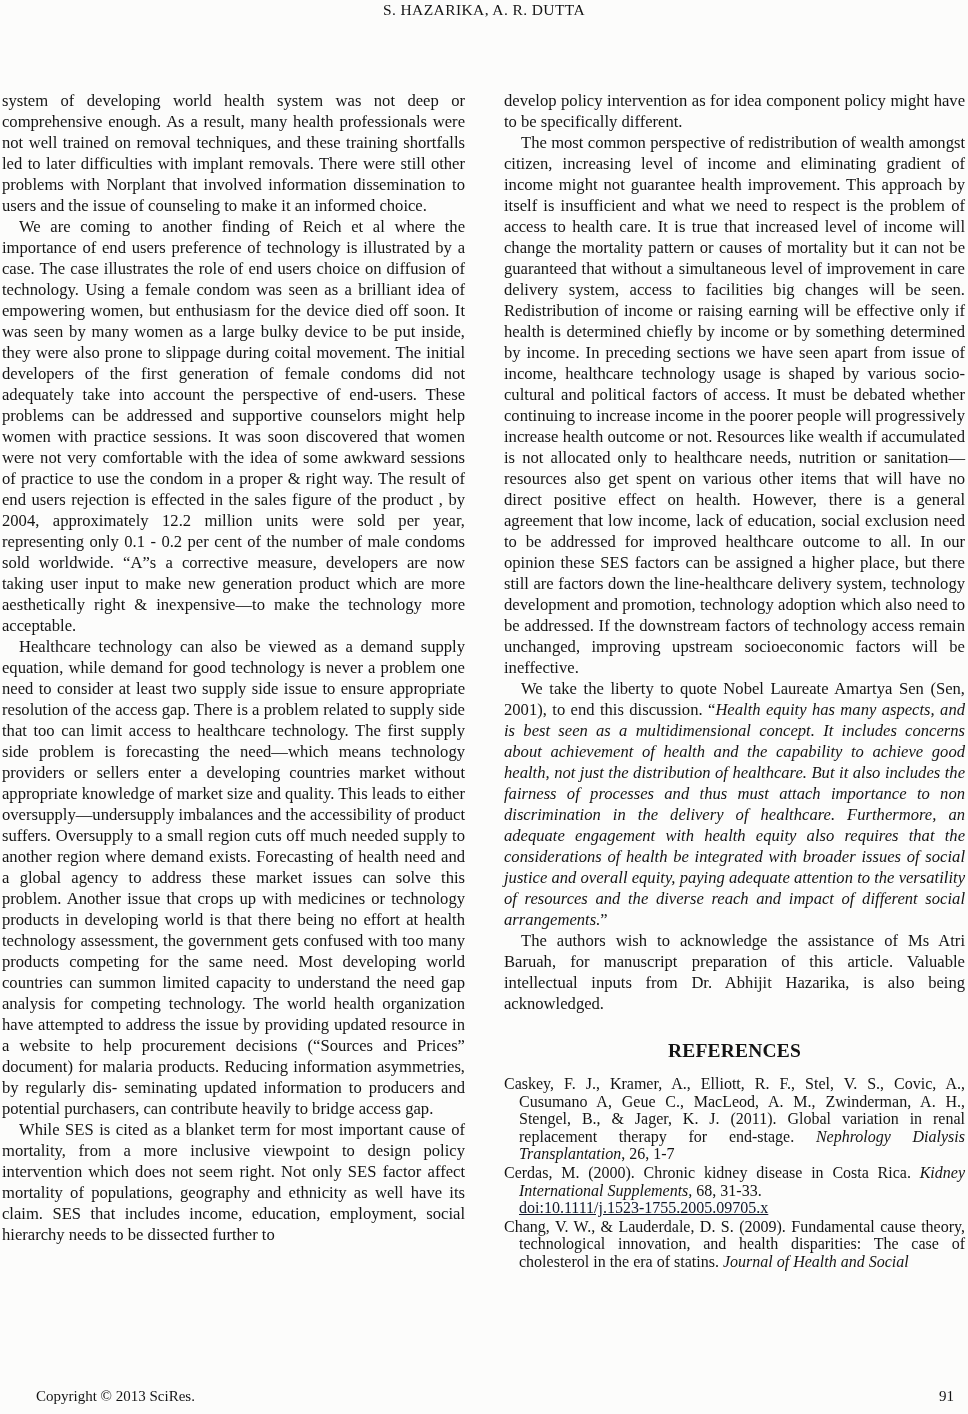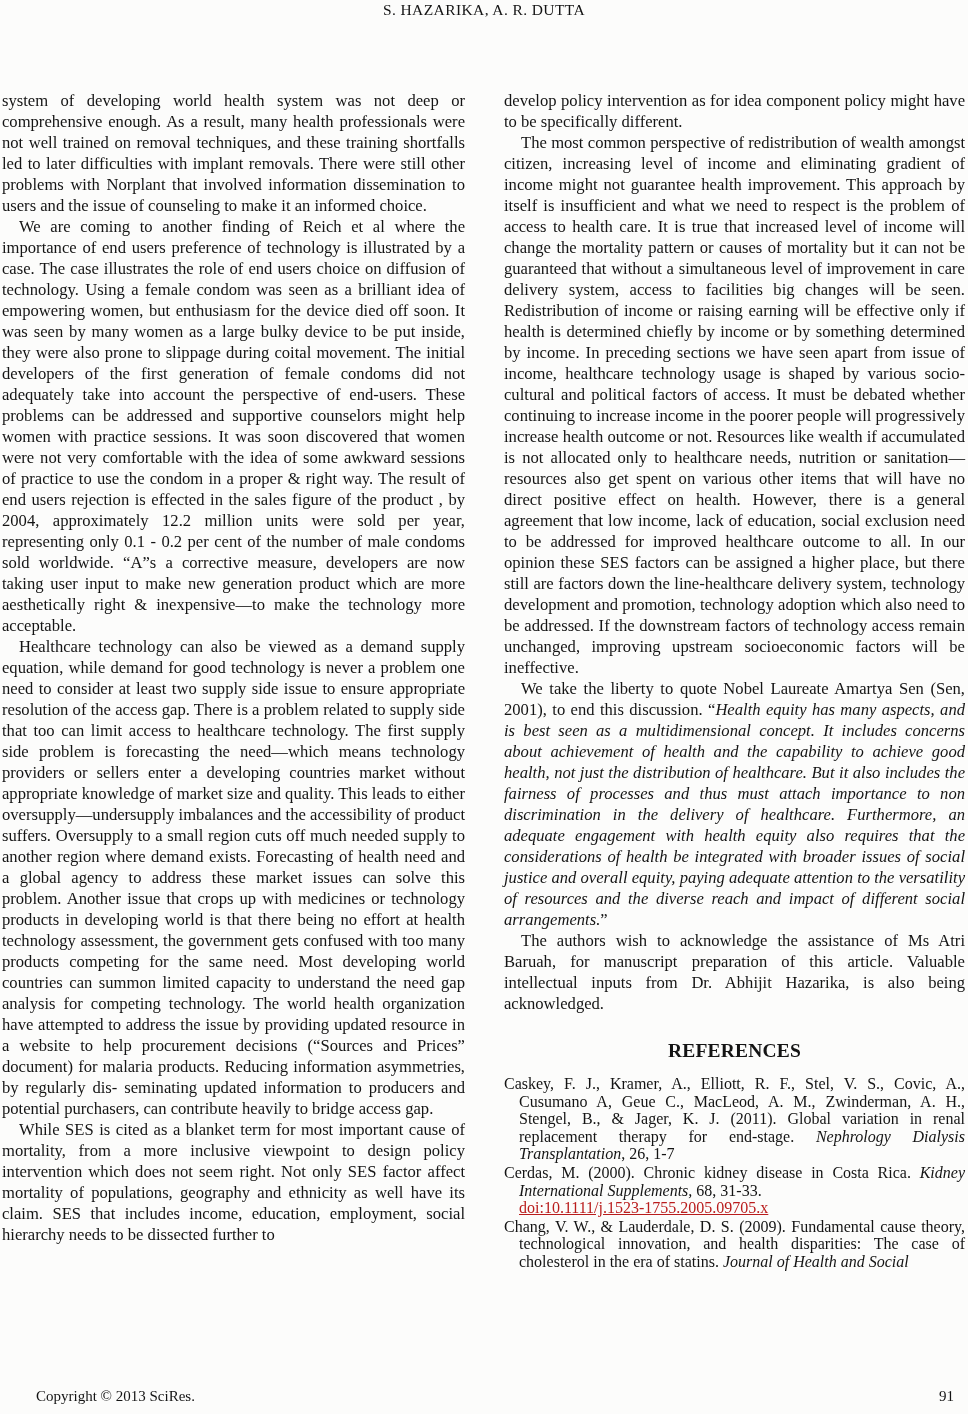--- a/index.html
+++ b/index.html
@@ -83,21 +83,21 @@
     <p class="body-p indent">The authors wish to acknowledge the assistance of Ms Atri Baruah, for manuscript preparation of this article. Valuable intellectual inputs from Dr. Abhijit Hazarika, is also being acknowledged.</p>
 
     <h2 class="section-heading refs-heading">REFERENCES</h2>
 
     <div class="refs">
       <p class="ref">
         <span>Caskey, F. J., Kramer, A., Elliott, R. F., Stel, V. S., Covic, A., Cusumano A, Geue C., MacLeod, A. M., Zwinderman, A. H., Stengel, B., &amp; Jager, K. J. (2011). Global variation in renal replacement therapy for end-stage. </span><i>Nephrology Dialysis Transplantation</i><span>, 26, 1-7</span>
       </p>
       <p class="ref">
         <span>Cerdas, M. (2000). Chronic kidney disease in Costa Rica. </span><i>Kidney International Supplements,</i><span> 68, 31-33.</span><br>
-        <a class="doi-link" href="#" style="color: #b91c1c;">doi:10.1111/j.1523-1755.2005.09705.x</a>
+        <a class="doi-link" href="#" style="color: #0f172a;">doi:10.1111/j.1523-1755.2005.09705.x</a>
       </p>
       <p class="ref">
         <span>Chang, V. W., &amp; Lauderdale, D. S. (2009). Fundamental cause theory, technological innovation, and health disparities: The case of cholesterol in the era of statins. </span><i>Journal of Health and Social</i><span></span>
       </p>
     </div>
   </div>
 
   <div class="footer">
     <span>Copyright © 2013 SciRes.</span>
     <span>91</span>

